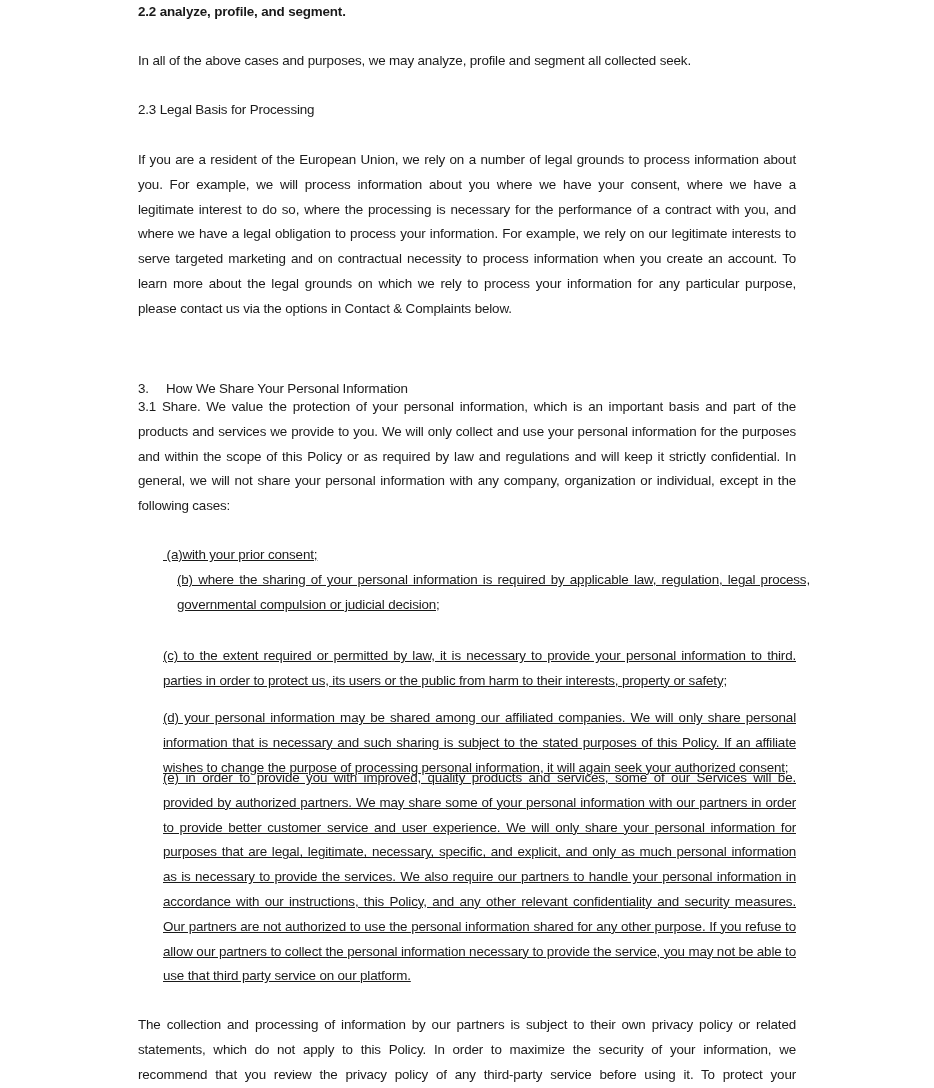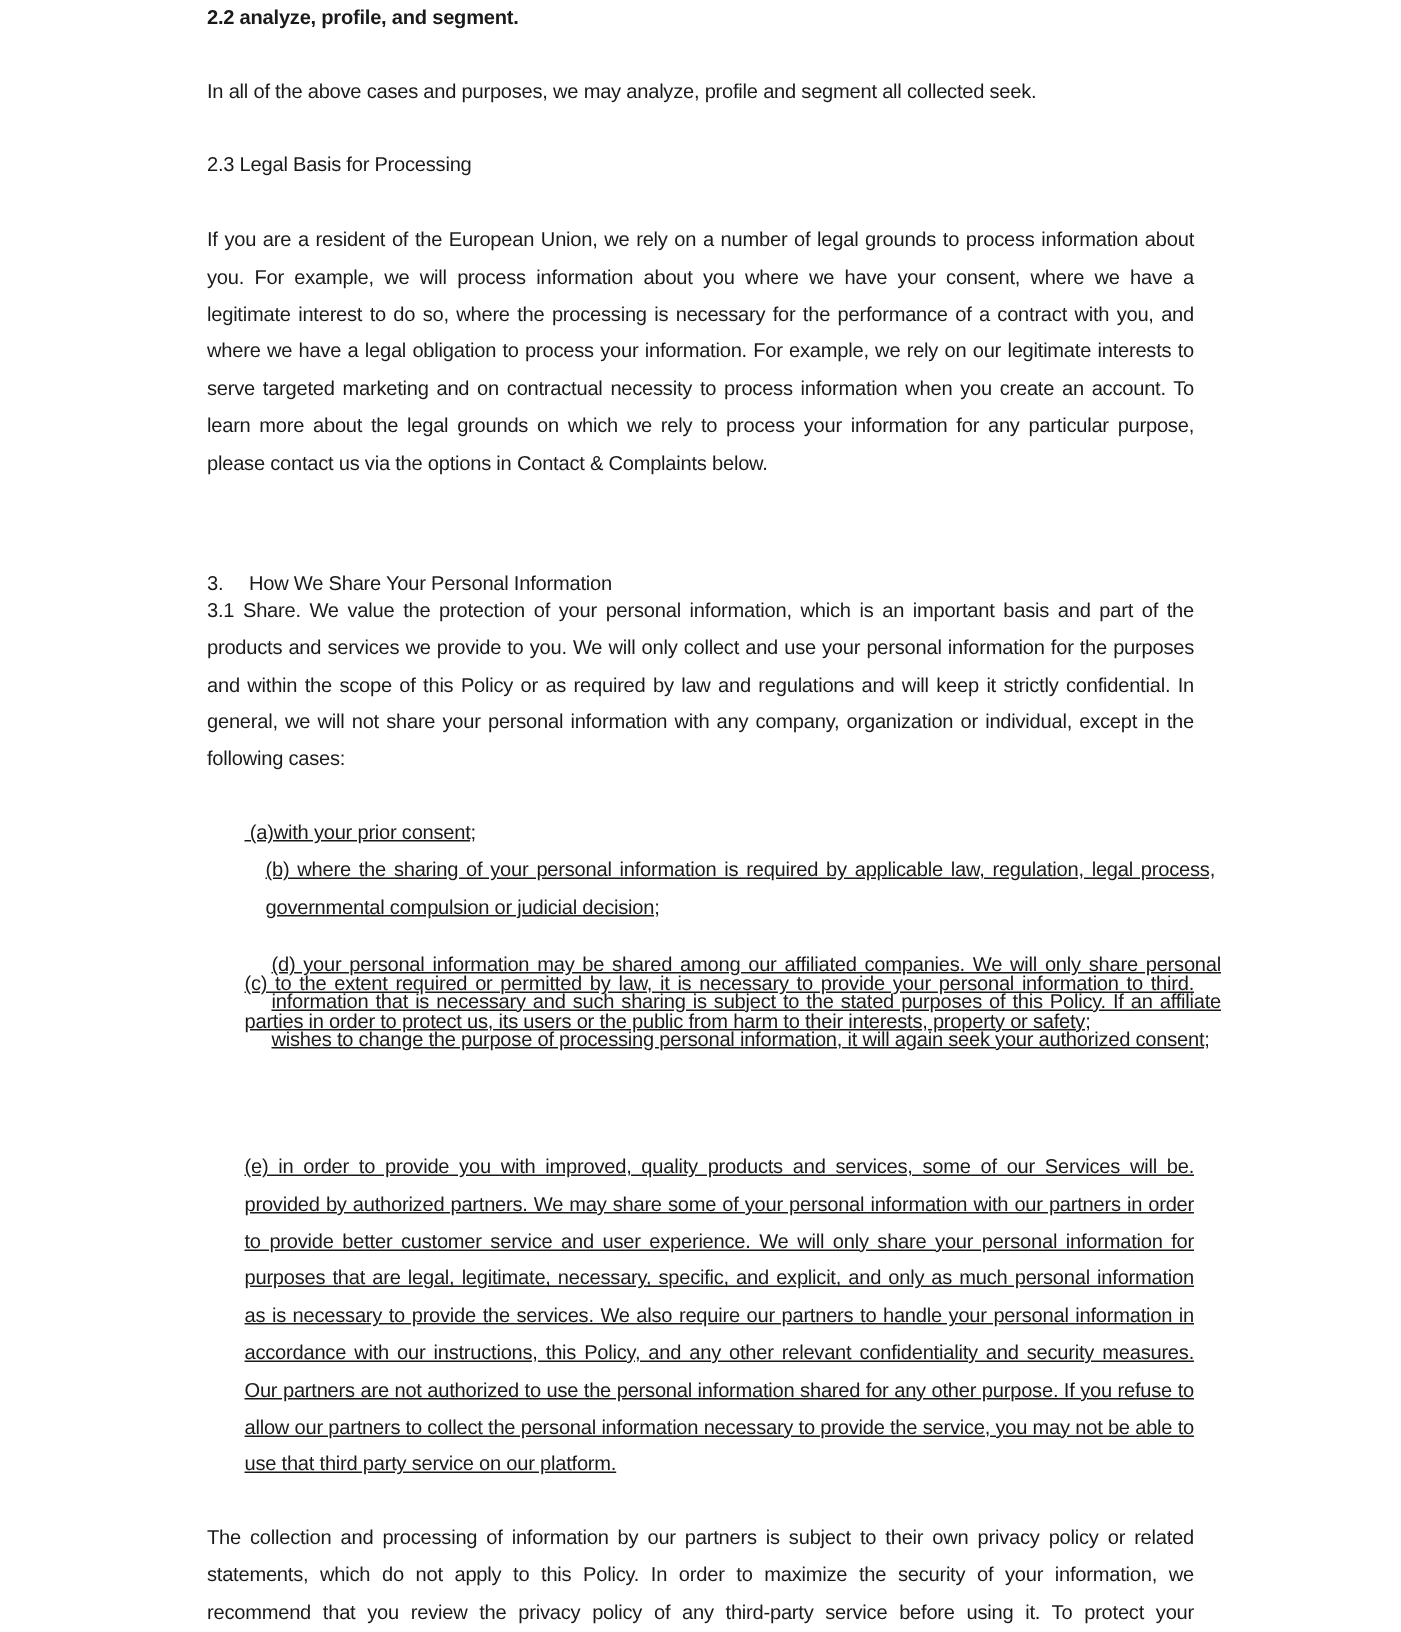--- a/index.html
+++ b/index.html
@@ -22,16 +22,16 @@
   <div class="line-block" style="top:49px;">In all of the above cases and purposes, we may analyze, profile and segment all collected seek.</div>
   <div class="line-block" style="top:98px;">2.3 Legal Basis for Processing</div>
   <div class="line-block justify" style="top:148px;">If you are a resident of the European Union, we rely on a number of legal grounds to process information about you. For example, we will process information about you where we have your consent, where we have a legitimate interest to do so, where the processing is necessary for the performance of a contract with you, and where we have a legal obligation to process your information. For example, we rely on our legitimate interests to serve targeted marketing and on contractual necessity to process information when you create an account. To learn more about the legal grounds on which we rely to process your information for any particular purpose, please contact us via the options in Contact &amp; Complaints below.</div>
   <div class="line-block heading3" style="top:345px;margin-top:32px;">
     <span class="num">3.</span><span>How We Share Your Personal Information</span>
   </div>
   <div class="line-block justify" style="top:395px;">3.1 Share. We value the protection of your personal information, which is an important basis and part of the products and services we provide to you. We will only collect and use your personal information for the purposes and within the scope of this Policy or as required by law and regulations and will keep it strictly confidential. In general, we will not share your personal information with any company, organization or individual, except in the following cases:</div>
   <div class="line-block sub" style="top:543px; white-space:pre;"> (a)with your prior consent;</div>
   <div class="line-block sub justify" style="top:568px;margin-left:14px;">(b) where the sharing of your personal information is required by applicable law, regulation, legal process, governmental compulsion or judicial decision;</div>
   <div class="line-block sub justify" style="top:644px;">(c) to the extent required or permitted by law, it is necessary to provide your personal information to third. parties in order to protect us, its users or the public from harm to their interests, property or safety;</div>
-  <div class="line-block sub justify" style="top:631px;margin-left:18px;">(d) your personal information may be shared among our affiliated companies. We will only share personal information that is necessary and such sharing is subject to the stated purposes of this Policy. If an affiliate wishes to change the purpose of processing personal information, it will again seek your authorized consent;</div>
+  <div class="line-block sub justify" style="top:706px;">(d) your personal information may be shared among our affiliated companies. We will only share personal information that is necessary and such sharing is subject to the stated purposes of this Policy. If an affiliate wishes to change the purpose of processing personal information, it will again seek your authorized consent;</div>
   <div class="line-block sub justify" style="top:766px;">(e) in order to provide you with improved, quality products and services, some of our Services will be. provided by authorized partners. We may share some of your personal information with our partners in order to provide better customer service and user experience. We will only share your personal information for purposes that are legal, legitimate, necessary, specific, and explicit, and only as much personal information as is necessary to provide the services. We also require our partners to handle your personal information in accordance with our instructions, this Policy, and any other relevant confidentiality and security measures. Our partners are not authorized to use the personal information shared for any other purpose. If you refuse to allow our partners to collect the personal information necessary to provide the service, you may not be able to use that third party service on our platform.</div>
   <div class="line-block justify" style="top:1013px; text-align-last: justify;">The collection and processing of information by our partners is subject to their own privacy policy or related statements, which do not apply to this Policy. In order to maximize the security of your information, we recommend that you review the privacy policy of any third-party service before using it. To protect your</div>
 </div>
 
 </body></html>

